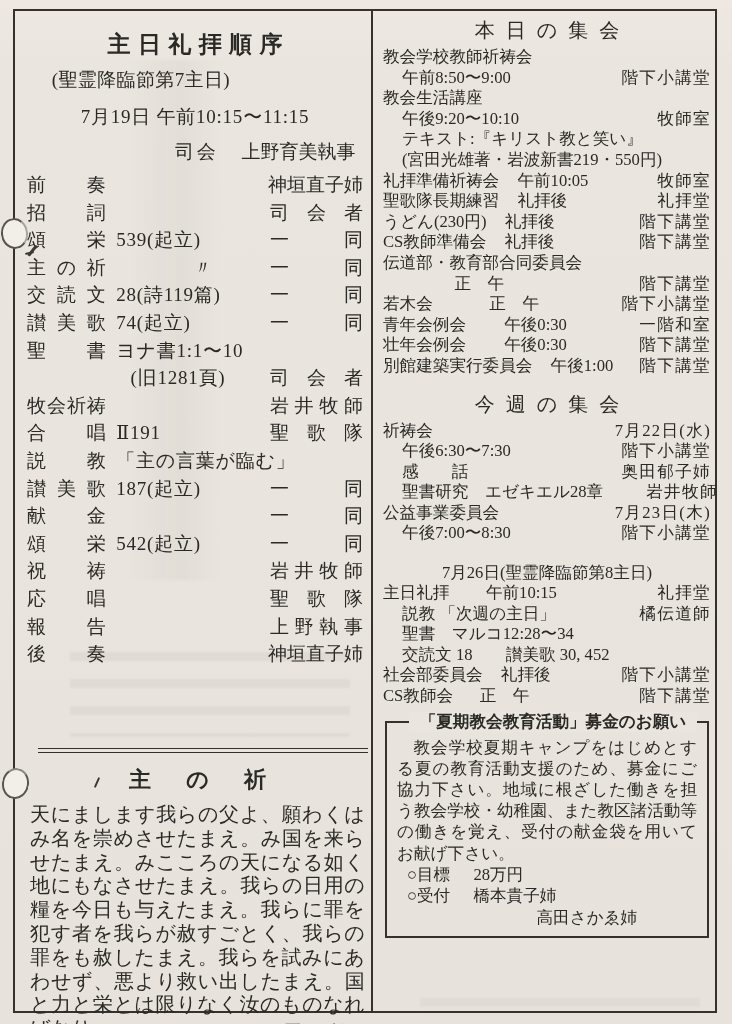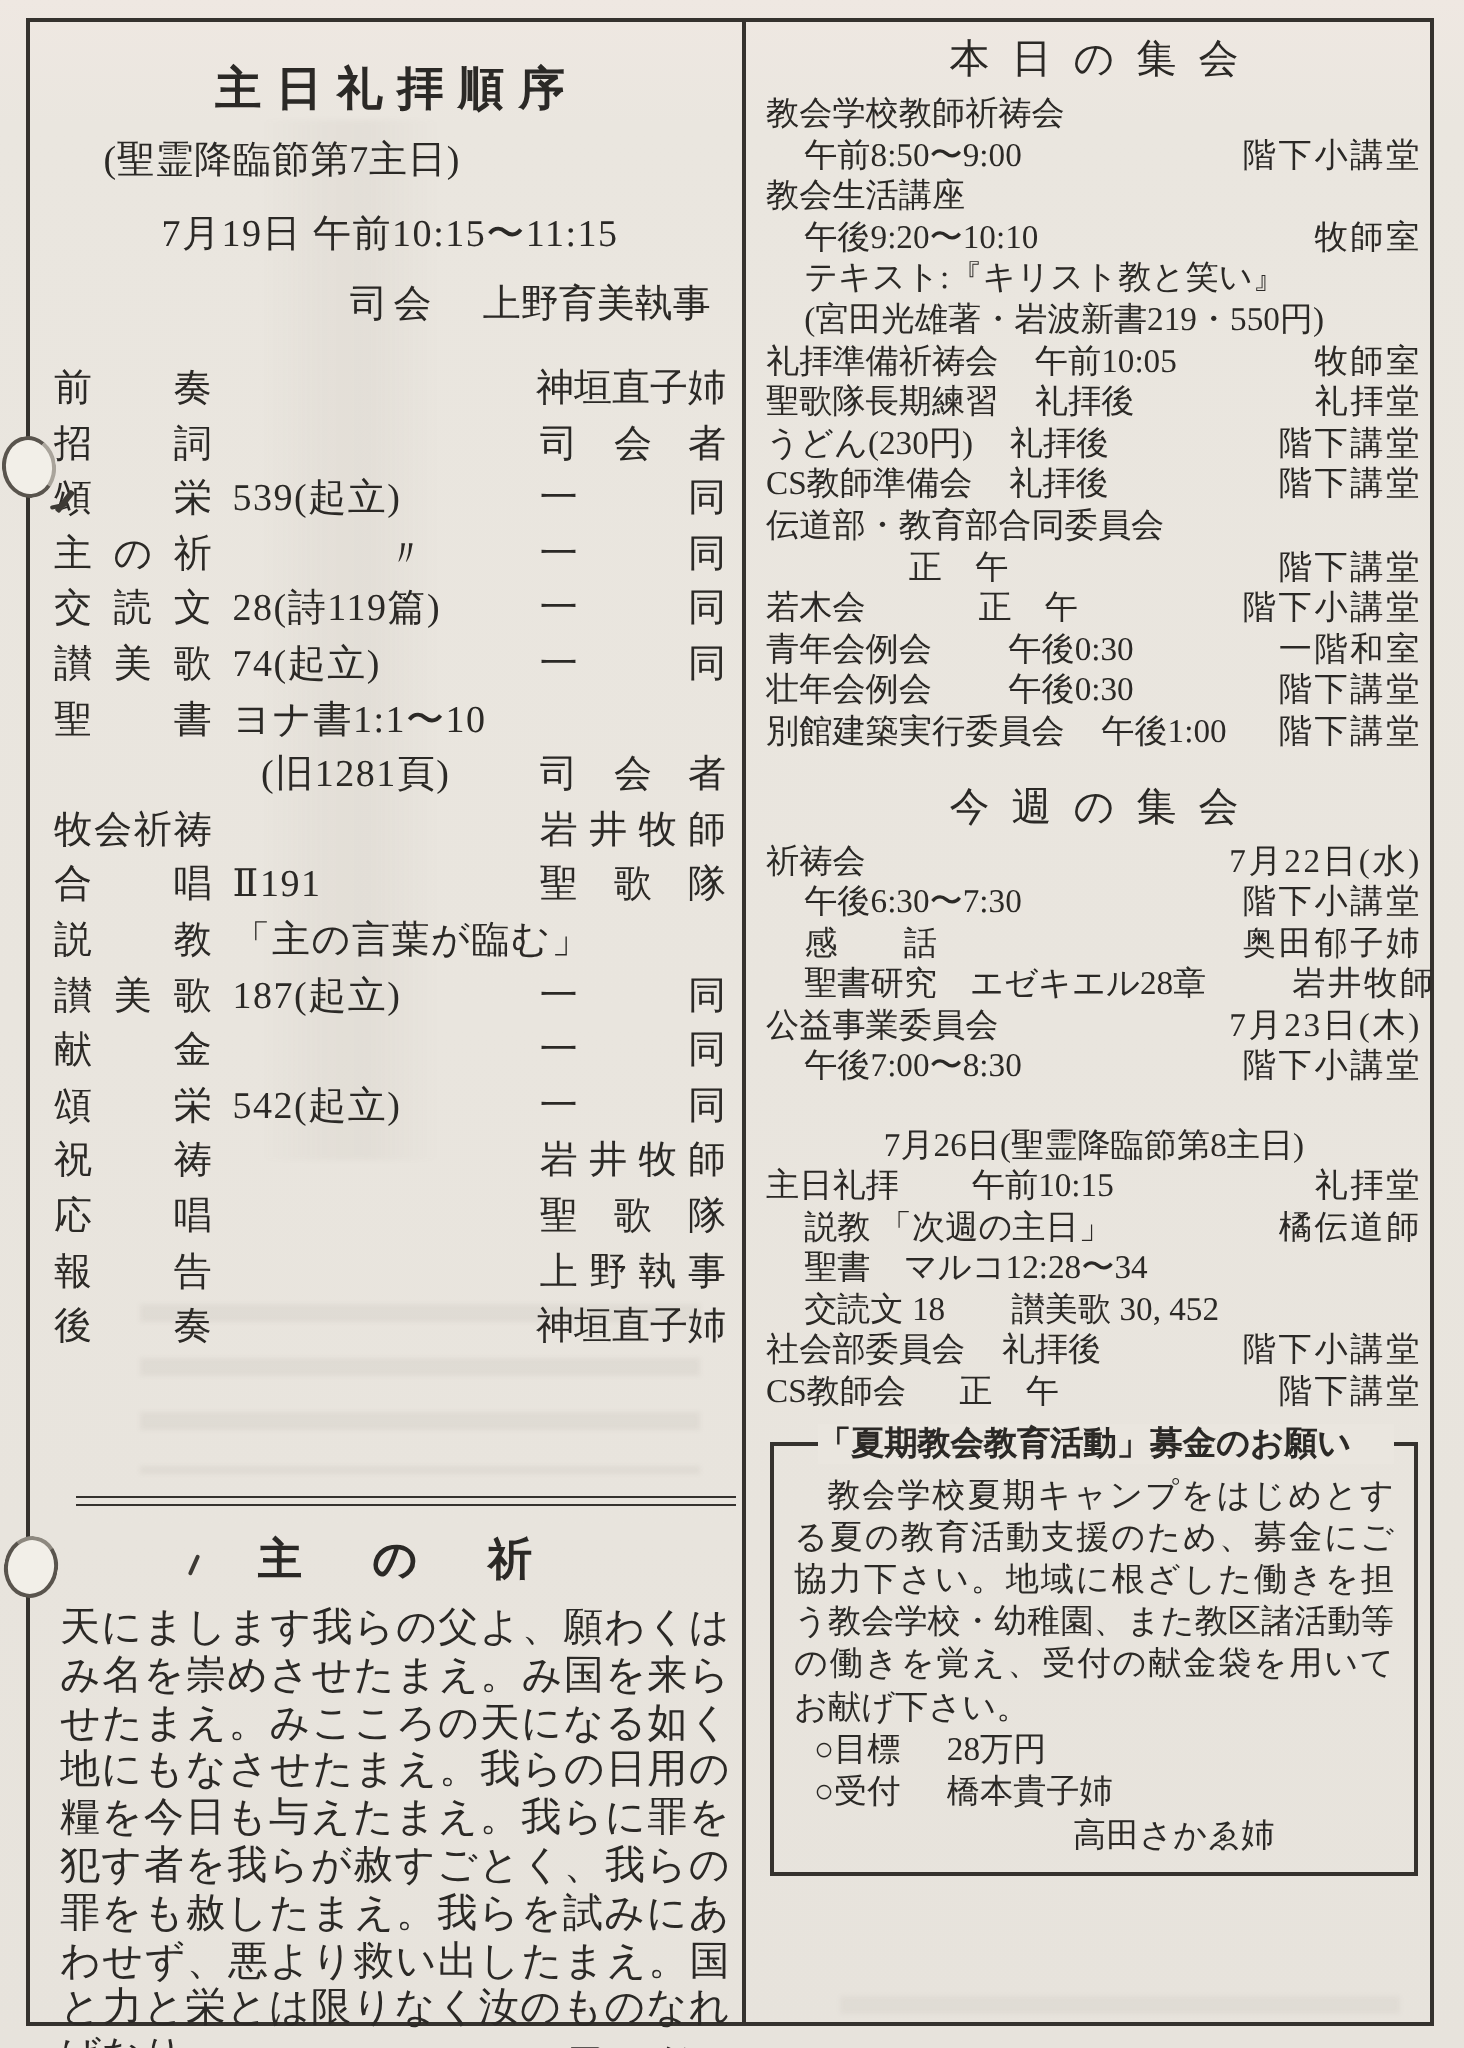--- a/index.html
+++ b/index.html
@@ -16,21 +16,21 @@
   .frame{position:absolute;top:9px;left:13px;right:15px;bottom:11px;border:2.5px solid #35322e;}
   .divider{position:absolute;top:9px;bottom:11px;left:371px;width:2px;background:#35322e;}
 
   
   .leftcol{position:absolute;left:15px;top:11px;width:354px;height:938px;padding:8px 6px 0 12px;box-sizing:border-box;}
   .w-title{text-align:center;font-size:23px;font-weight:bold;letter-spacing:.32em;text-indent:.32em;margin-top:10px;}
   .w-sub{font-size:19px;margin-top:7px;padding-left:1.3em;letter-spacing:.02em;}
   .w-date{font-size:19px;text-align:center;margin-top:11px;letter-spacing:.04em;}
   .w-mod{font-size:19px;text-align:right;padding-right:.4em;margin-top:9px;}
   .w-mod .mlabel{margin-right:1.2em;letter-spacing:.15em;}
-  .wrows{margin-top:16px;font-size:19px;}
+  .wrows{margin-top:6px;font-size:19px;}
   .wrow{display:flex;align-items:baseline;height:27.6px;line-height:27.6px;}
   .jlabel{display:inline-block;width:4.15em;text-align:justify;text-align-last:justify;flex:none;}
   .wdetail{flex:1;padding-left:.55em;letter-spacing:.04em;white-space:nowrap;}
   .wdetail.ditto{padding-left:4.6em;}
   .wdetail.indent1{padding-left:1.3em;}
   .jperson{display:inline-block;min-width:4.9em;text-align:justify;text-align-last:justify;flex:none;margin-left:auto;white-space:nowrap;}
   .dbl-rule{position:absolute;left:38px;top:748px;width:330px;height:3px;border-top:1.5px solid #35322e;border-bottom:1.5px solid #35322e;}
 
   
   .prayer{position:absolute;left:30px;top:765px;width:335px;}
@@ -44,21 +44,21 @@
   .rlines{margin-top:4px;}
   .rline{display:flex;line-height:20.6px;white-space:nowrap;align-items:baseline;}
   .rline .t2{margin-left:1.1em;}
   .rline .place{margin-left:auto;letter-spacing:.08em;}
   .rline.ind{padding-left:1.15em;gap:43px;}
   .rline.ind2{padding-left:2.1em;}
   .rcenter{text-align:center;line-height:21px;}  .gap14{height:14px;}
 
   
   .fundbox{position:relative;margin-top:14px;margin-left:2px;margin-right:2px;border:2px solid #35322e;padding:14px 10px 8px 10px;}
-  .fb-title{position:absolute;top:-11px;left:22px;right:10px;font-weight:bold;font-size:16.6px;background:#eae6df;line-height:20px;}
+  .fb-title{position:absolute;top:-11px;left:22px;right:10px;text-align:center;font-weight:bold;font-size:16.6px;background:#eae6df;line-height:20px;}
   .fb-body{font-size:16.6px;line-height:21.2px;text-align:justify;text-indent:1em;}
   .fb-row{display:flex;font-size:16.6px;line-height:21.4px;padding-left:.6em;}
   .fb-row .fbv{margin-left:1.4em;}
   .fb-row.cont{padding-left:4.8em;justify-content:center;}
 
   
   .hole{position:absolute;width:23px;height:27px;border:2px solid #59544d;border-radius:50%;background:#f2efe8;}
   .hole.h1{left:1px;top:218px;transform:rotate(-8deg);border-right-color:#a9a49b;}
   .hole.h2{left:2px;top:768px;transform:rotate(10deg);border-top-color:#8d887f;}
   .penmark{position:absolute;background:#3d3a35;border-radius:1px;}

